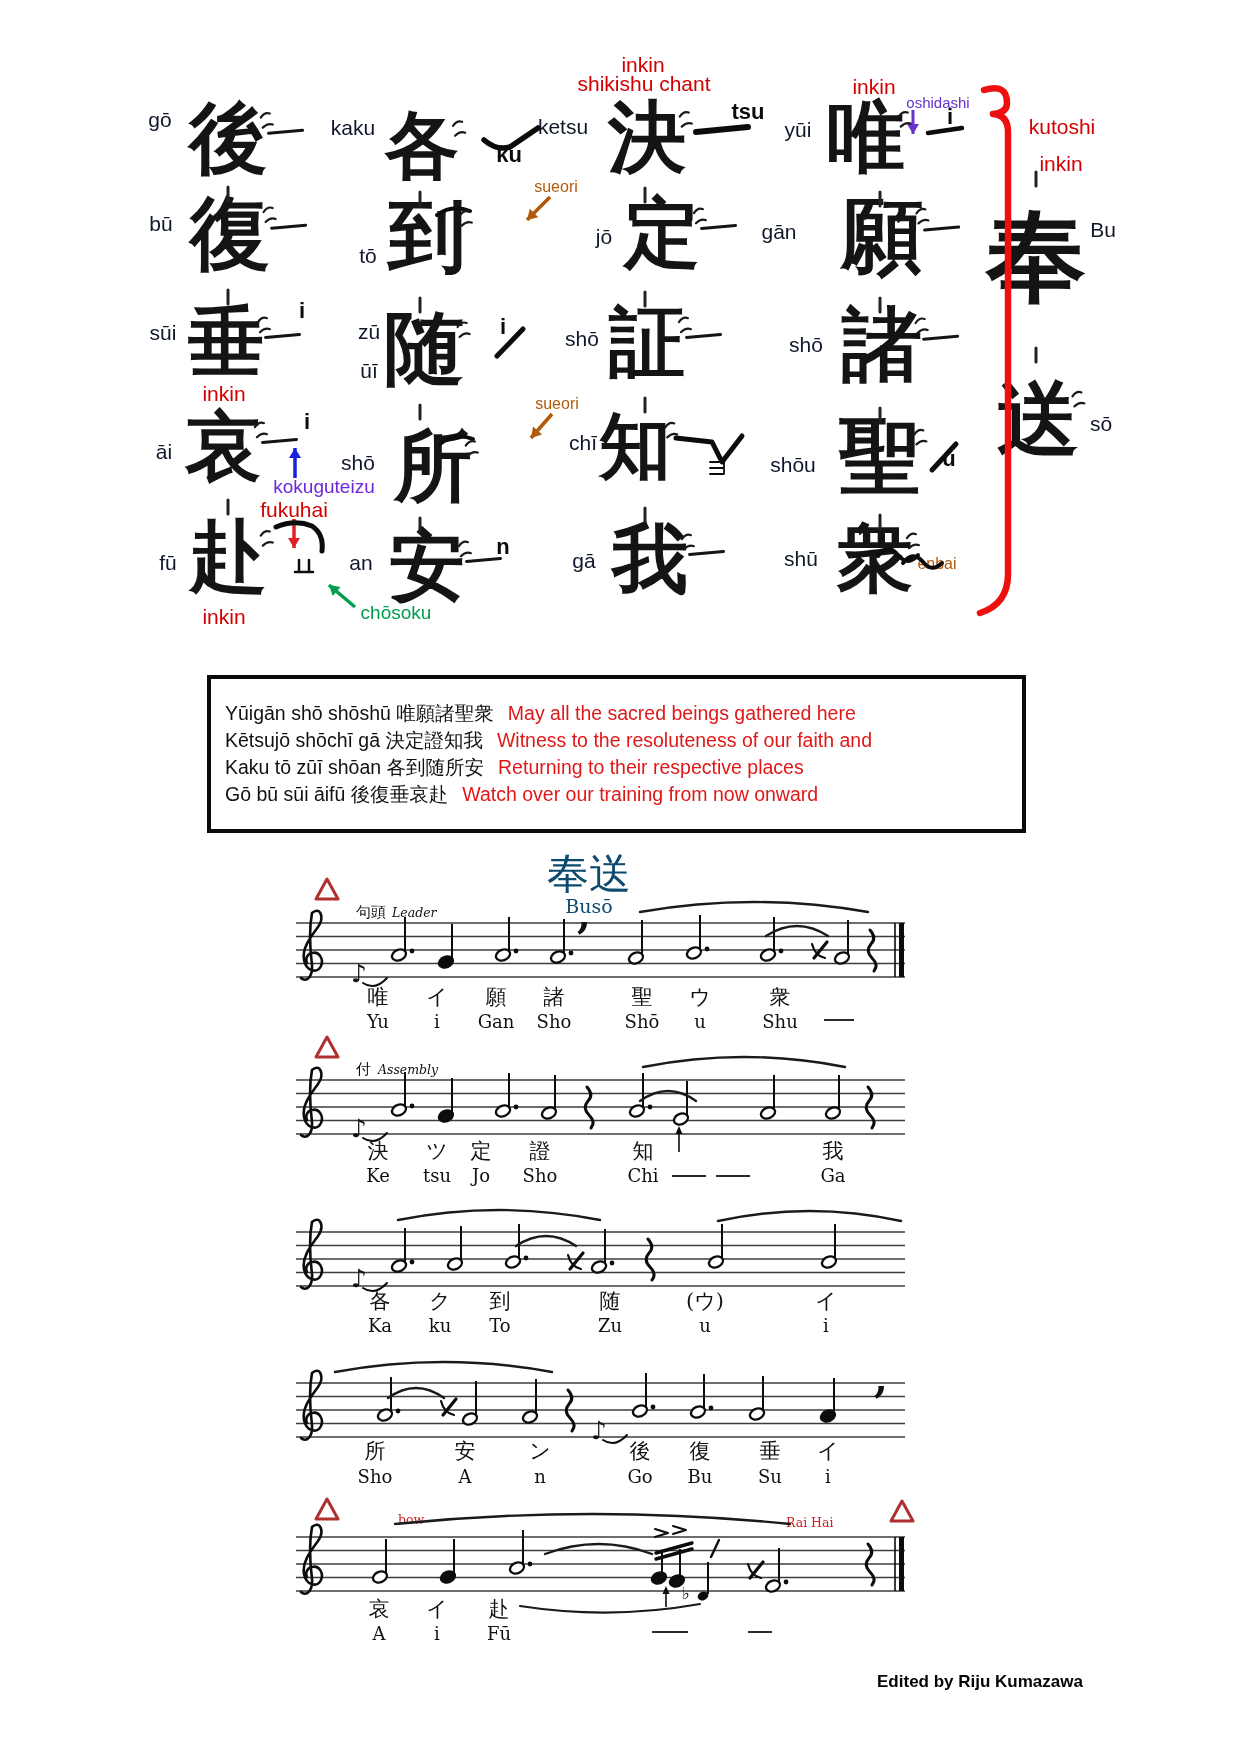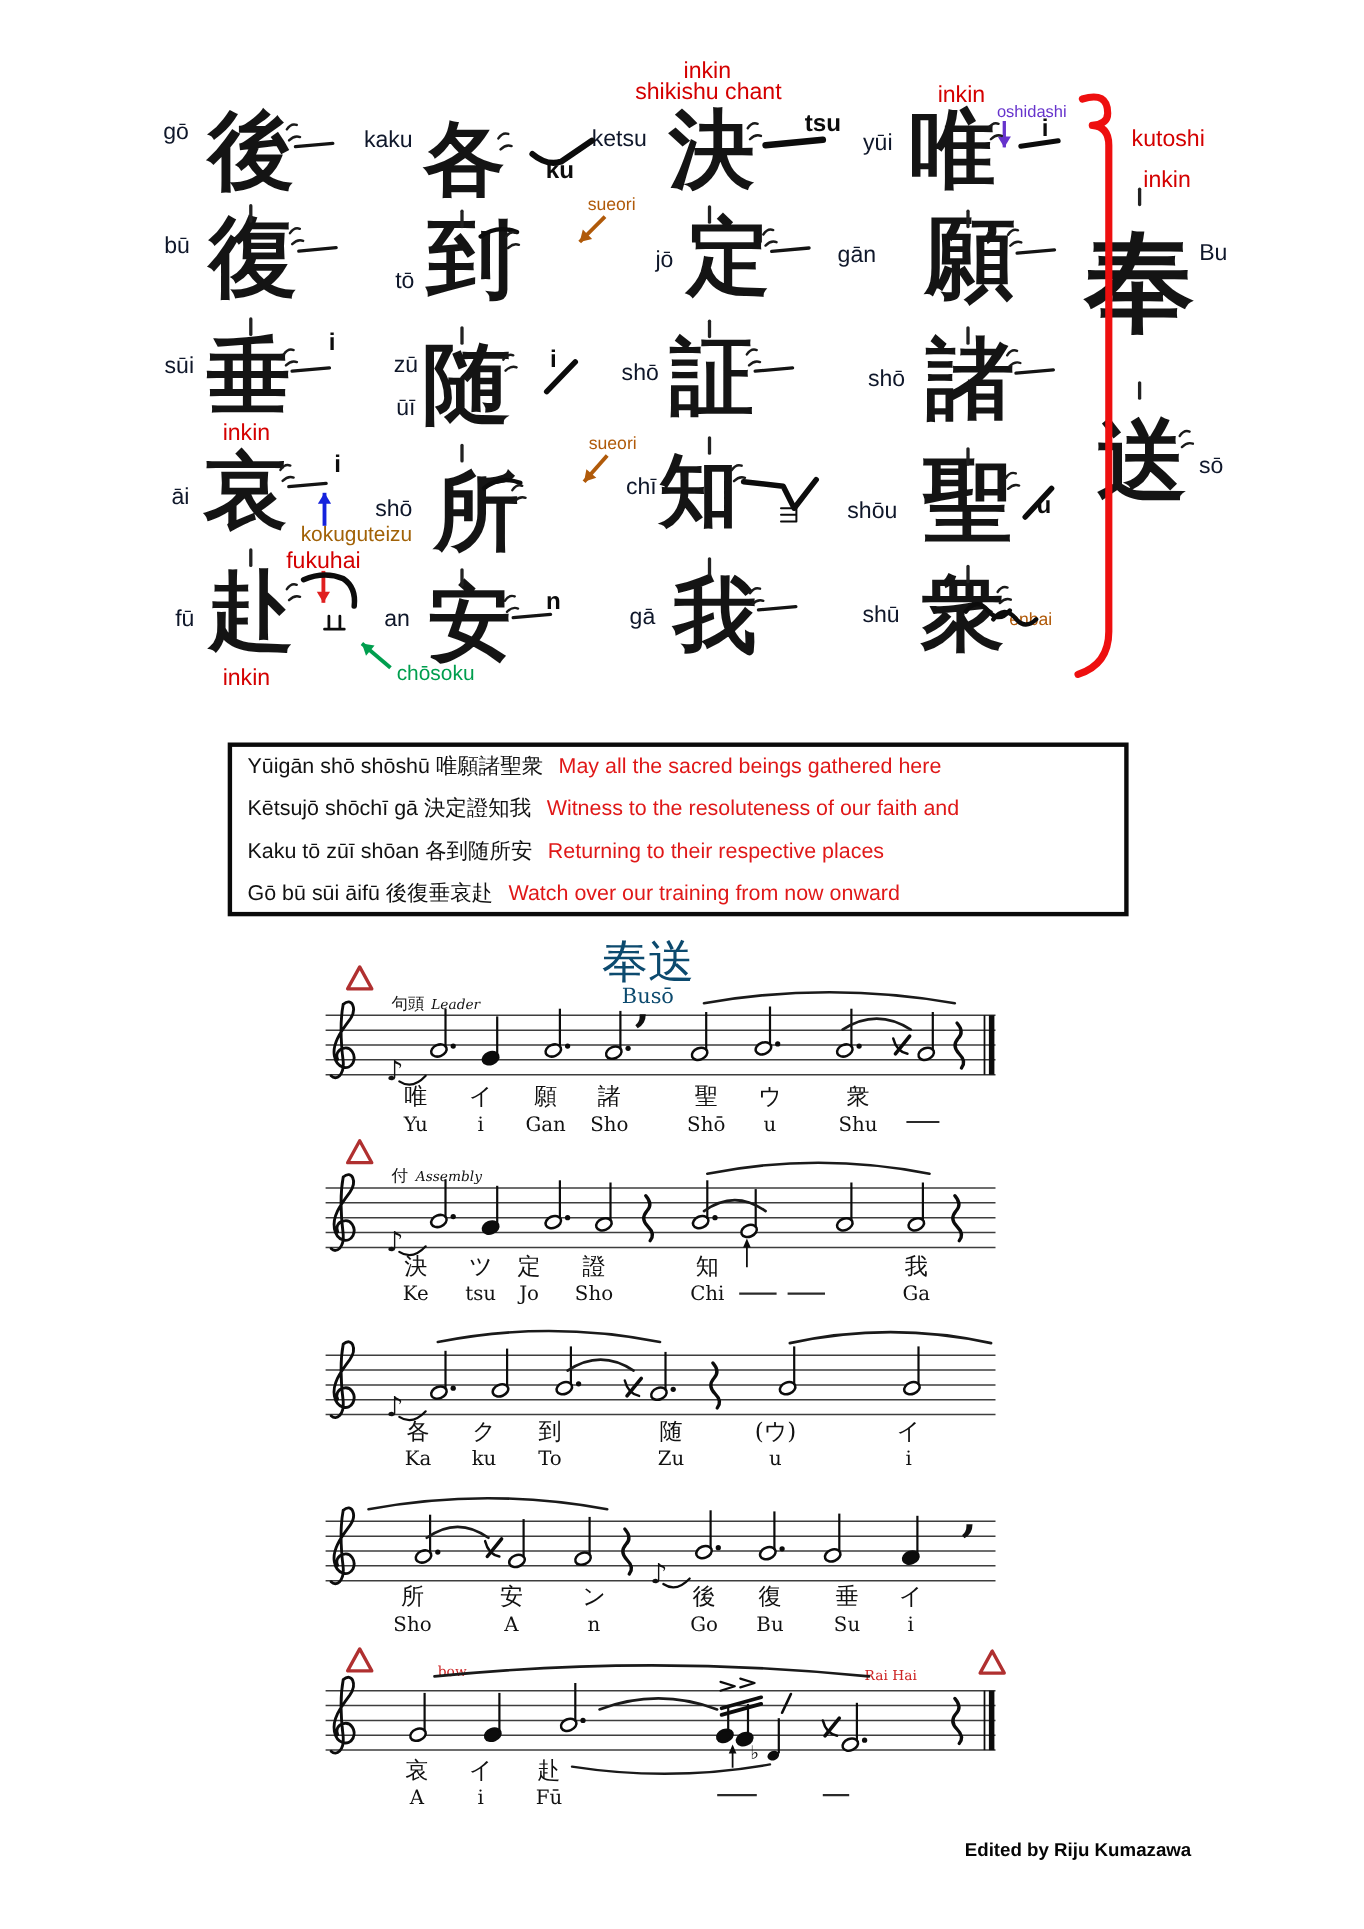--- a/index.html
+++ b/index.html
@@ -6,24 +6,24 @@
   #page{position:relative;width:1240px;height:1754px;background:#ffffff;margin:0 auto;overflow:hidden;
         font-family:"Liberation Sans",sans-serif;}
   .cal{position:absolute;transform:translate(-50%,-50%);font-family:"DejaVu Serif","Liberation Serif",serif;
        font-weight:bold;color:#141414;line-height:1;white-space:nowrap;}
   .callabel{position:absolute;transform:translate(-50%,-50%);font-size:21px;color:#0f172a;white-space:nowrap;}
   .boldann{position:absolute;transform:translate(-50%,-50%);font-size:22px;font-weight:bold;color:#0c0c0c;}
   .ann{position:absolute;transform:translate(-50%,-50%);white-space:nowrap;}
   .ann.red{color:#d40000;font-size:21px;}
   .ann.purple{color:#6633cc;font-size:15px;}
   .ann.brown{color:#b05a0a;font-size:16px;}
-  .ann.blue{color:#a16207;font-size:19px;}
+  .ann.blue{color:#6d28d9;font-size:19px;}
   .ann.green{color:#009e4e;font-size:19px;}
   #chant-box{position:absolute;left:207px;top:675px;width:797px;height:142px;border:4px solid #0a0a0a;
-             display:flex;flex-direction:column;justify-content:space-between;padding:4px 0 4px 14px;}
+             display:flex;flex-direction:column;justify-content:center;padding:4px 0 4px 14px;}
   .chant-line{font-size:19.5px;color:#111;white-space:nowrap;}
   .chant-line .en{color:#e01818;margin-left:14px;}
   #score-title{position:absolute;left:589px;top:852px;transform:translateX(-50%);text-align:center;
                font-family:"DejaVu Serif","Liberation Serif",serif;color:#0c4a6e;}
   #score-title .tk{font-size:42px;line-height:1.05;}
   #score-title .tr{font-size:19px;line-height:1.1;}
   #credit{position:absolute;left:870px;top:1672px;width:220px;text-align:center;font-weight:bold;
           font-size:17px;color:#050505;}
   svg{position:absolute;left:0;top:0;}
 </style>

